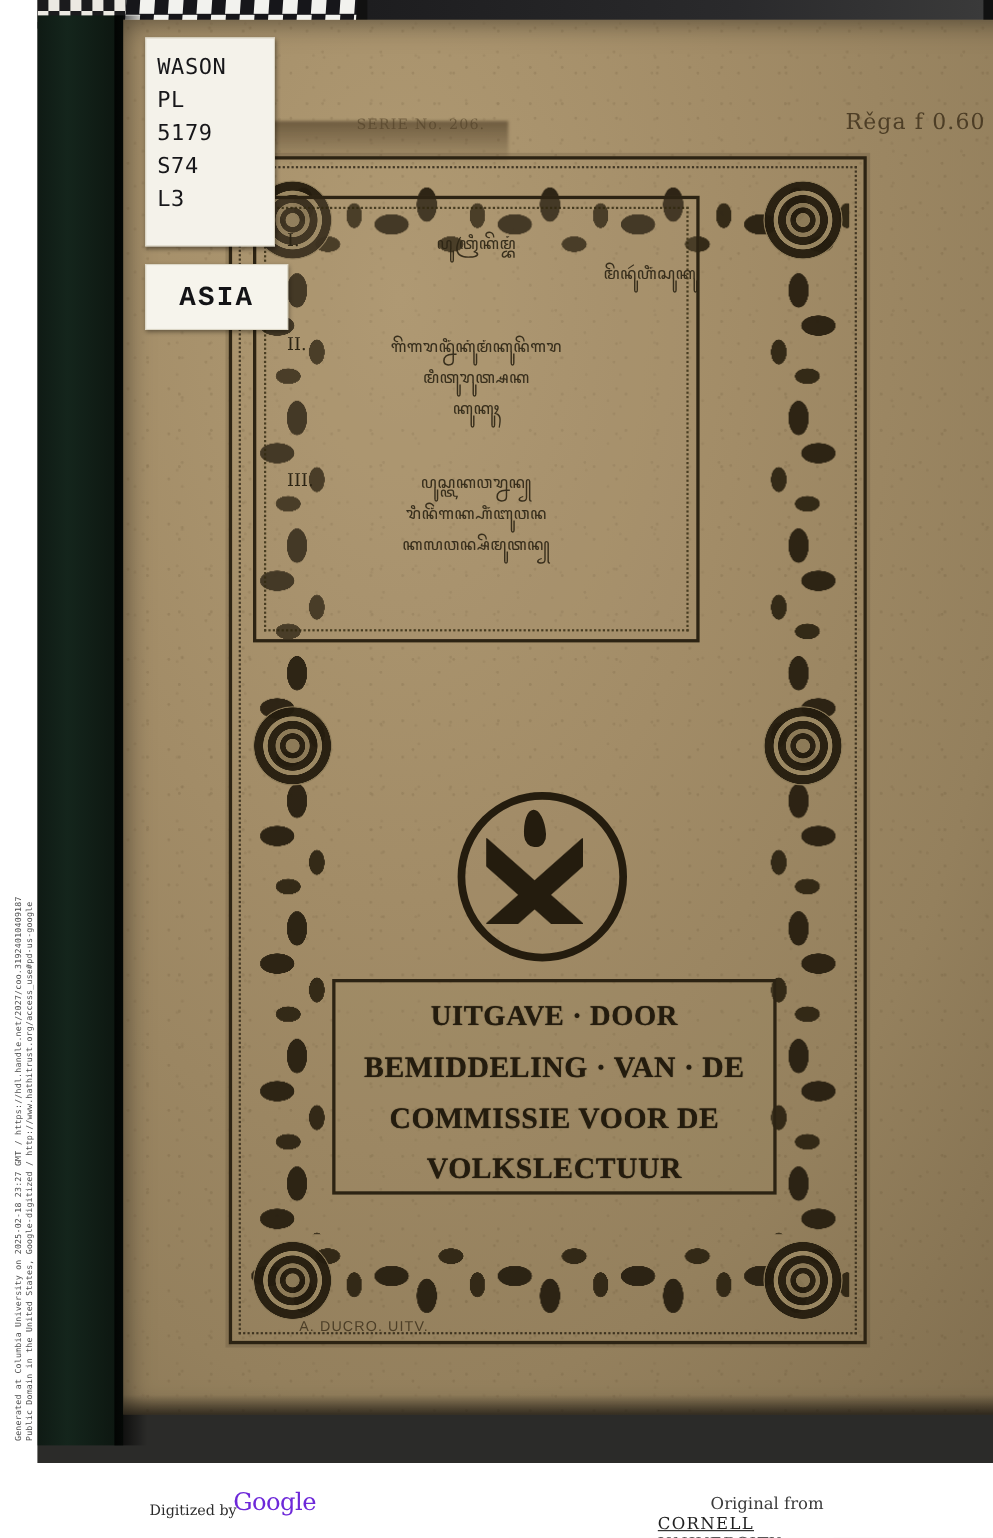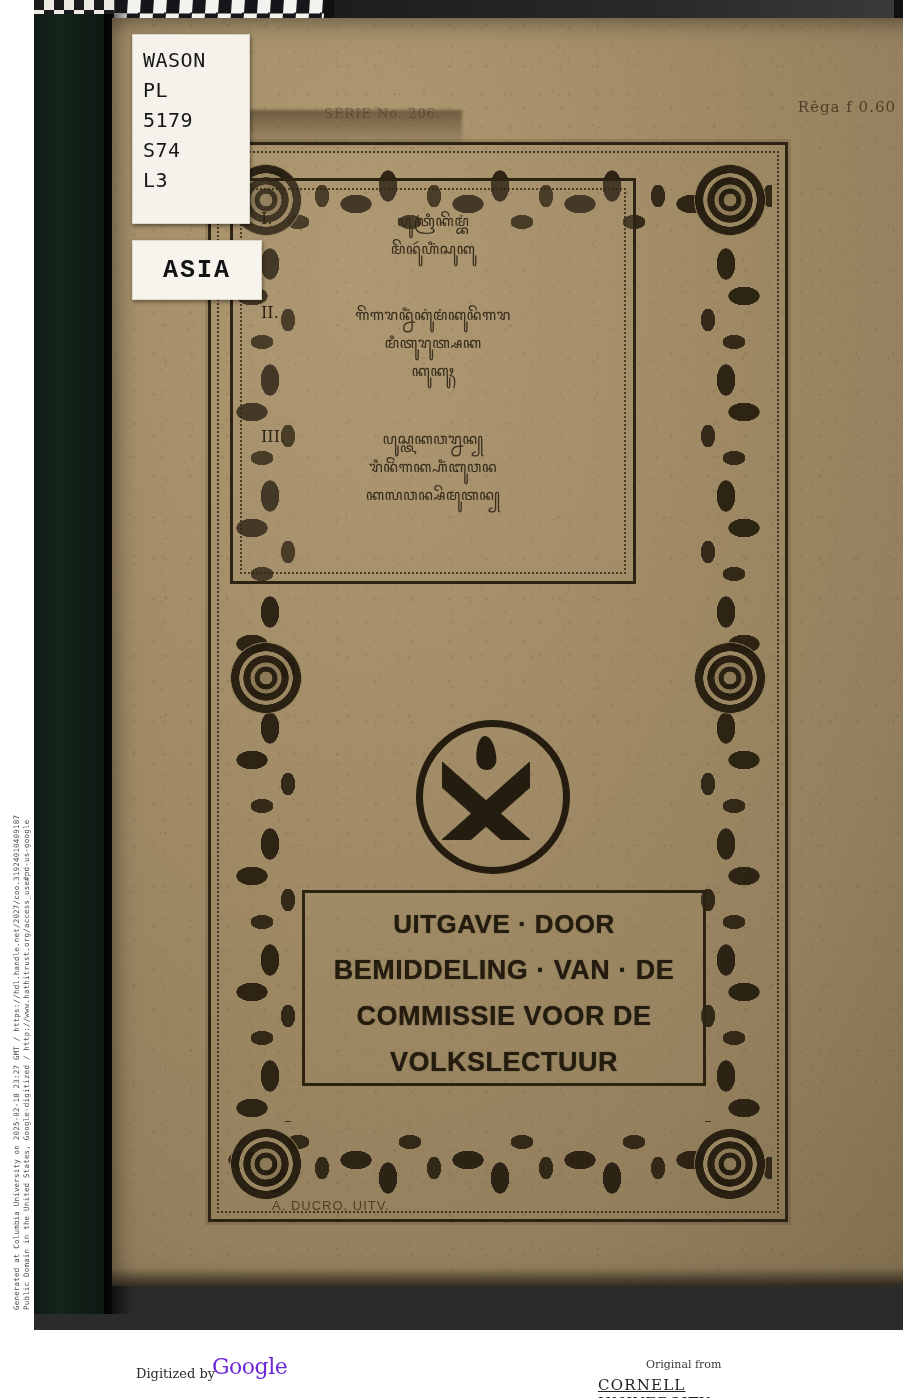--- a/index.html
+++ b/index.html
@@ -182,21 +182,21 @@
     font-family: "DejaVu Serif", serif;
     font-size: 13px;
     color: #4b3b23;
     opacity: .55;
     letter-spacing: 1px;
   }
   #price-text {
     position: absolute;
     right: 52px; top: 80px;
     font-family: "DejaVu Serif", serif;
-    font-size: 15px;
+    font-size: 20px;
     color: #3b2d18;
     opacity: .8;
     letter-spacing: 1px;
   }
 
   
   #ornament-block {
     position: absolute;
     left: 96px; top: 124px;
     width: 580px; height: 1080px;
@@ -326,21 +326,21 @@
     left: 190px; top: 872px;
     width: 404px; height: 196px;
     border: 3px solid #2c2313;
     background: rgba(165,145,110,.12);
     padding-top: 8px;
     box-sizing: border-box;
   }
   .pub-line {
     text-align: center;
     color: #241c0e;
-    font-family: Liberation Sans, sans-serif;
+    font-family: Liberation Serif, serif;
     font-weight: bold;
     font-size: 27px;
     letter-spacing: .5px;
     line-height: 46px;
     text-shadow: 0 0 1px rgba(36,28,14,.9);
   }
   .pub-line.first { font-size: 26px; }
 
   
   #printer-credit {
@@ -372,21 +372,21 @@
     left: 212px; top: 24px;
     font-family: "DejaVu Serif", serif;
     font-size: 22px;
     color: #6d28d9;
     letter-spacing: -.5px;
   }
   #original-from {
     position: absolute;
     left: 646px; top: 28px;
     font-family: "DejaVu Serif", serif;
-    font-size: 11px;
+    font-size: 15px;
     color: #3a3a3a;
     text-align: center;
   }
   #cornell {
     position: absolute;
     left: 598px; top: 46px;
     font-family: "DejaVu Serif", serif;
     font-size: 15px;
     color: #1f1f1f;
     letter-spacing: 1.2px;
@@ -434,21 +434,21 @@
         <div class="rosette br"></div>
         <div class="rosette ml"></div>
         <div class="rosette mr"></div>
       </div>
 
       <div id="inner-panel" style="left:118px; top:160px; width:400px; height:400px;">
         <div class="inner-dots"></div>
 
         <div class="jv-num" style="left:28px; top:28px;">I.</div>
         <div class="jv-line" style="top:28px;">ꦥꦸꦠꦿꦶꦏꦼꦩ꧀ꦧꦁ</div>
-        <div class="jv-line" style="top:56px;">ꦩꦼꦤꦸꦂꦲꦶꦁꦱꦸꦏꦸ</div>
+        <div class="jv-line" style="top:56px;text-align:right;">ꦩꦼꦤꦸꦂꦲꦶꦁꦱꦸꦏꦸ</div>
 
         <div class="jv-num" style="left:28px; top:122px;">II.</div>
         <div class="jv-line" style="top:122px;">ꦒꦼꦒꦫꦤ꧀ꦤꦶꦁꦏꦸꦁꦩꦁꦏꦸꦤꦼꦒꦫ</div>
         <div class="jv-line" style="top:150px;">ꦩꦶꦠꦸꦫꦸꦠ꧀ꦱꦏ</div>
         <div class="jv-line" style="top:178px;">ꦏꦸꦏꦸꦃ</div>
 
         <div class="jv-num" style="left:28px; top:246px;">III.</div>
         <div class="jv-line" style="top:246px;">ꦥꦸꦱ꧀ꦠꦏꦮꦫ꧀ꦤꦤ꧀</div>
         <div class="jv-line" style="top:274px;">ꦫꦶꦤꦼꦁꦒꦏ꧀ꦲꦶꦁꦧꦸꦮꦤ</div>
         <div class="jv-line" style="top:302px;">ꦏꦭꦮꦤ꧀ꦱꦼꦩꦸꦠꦤ꧀</div>

